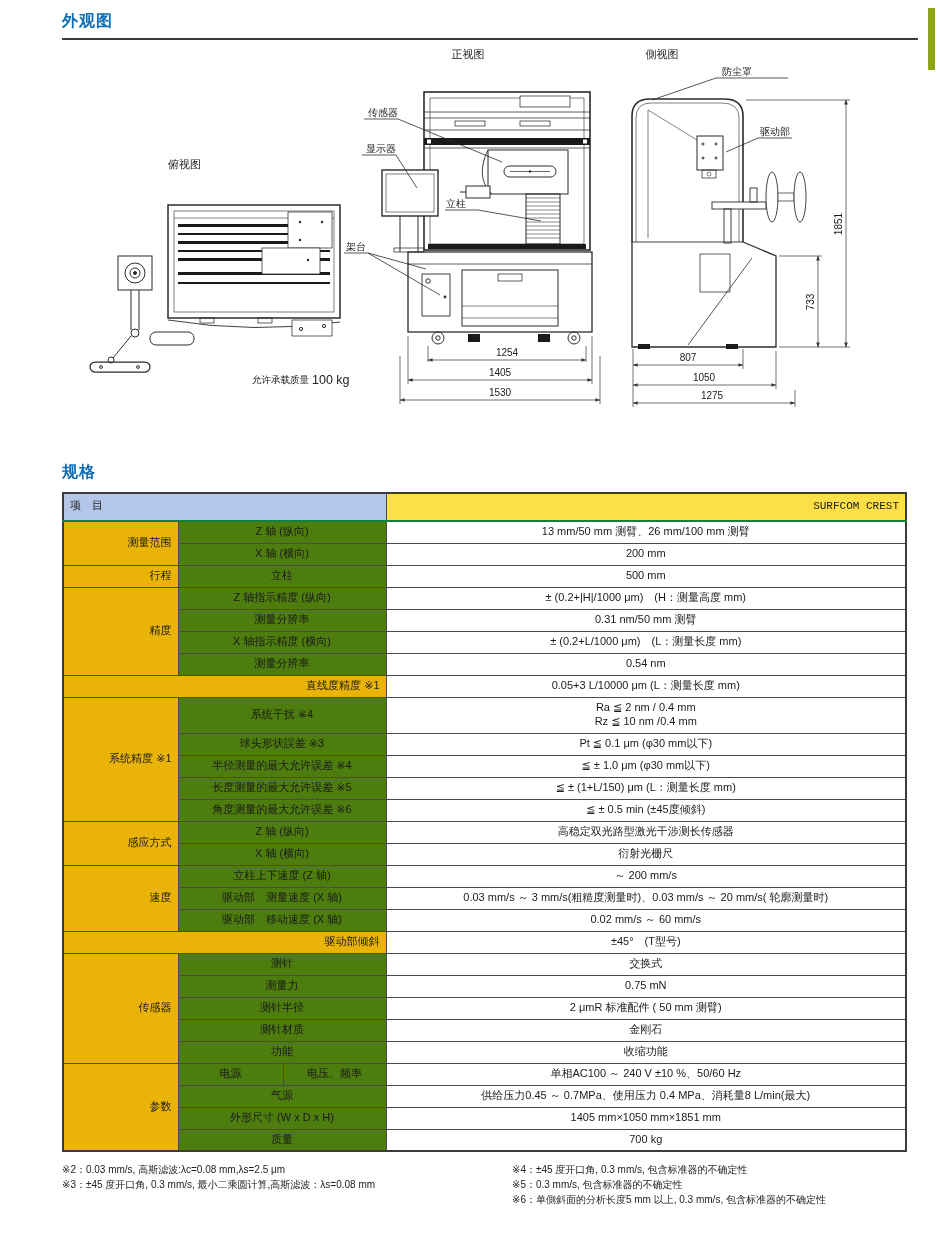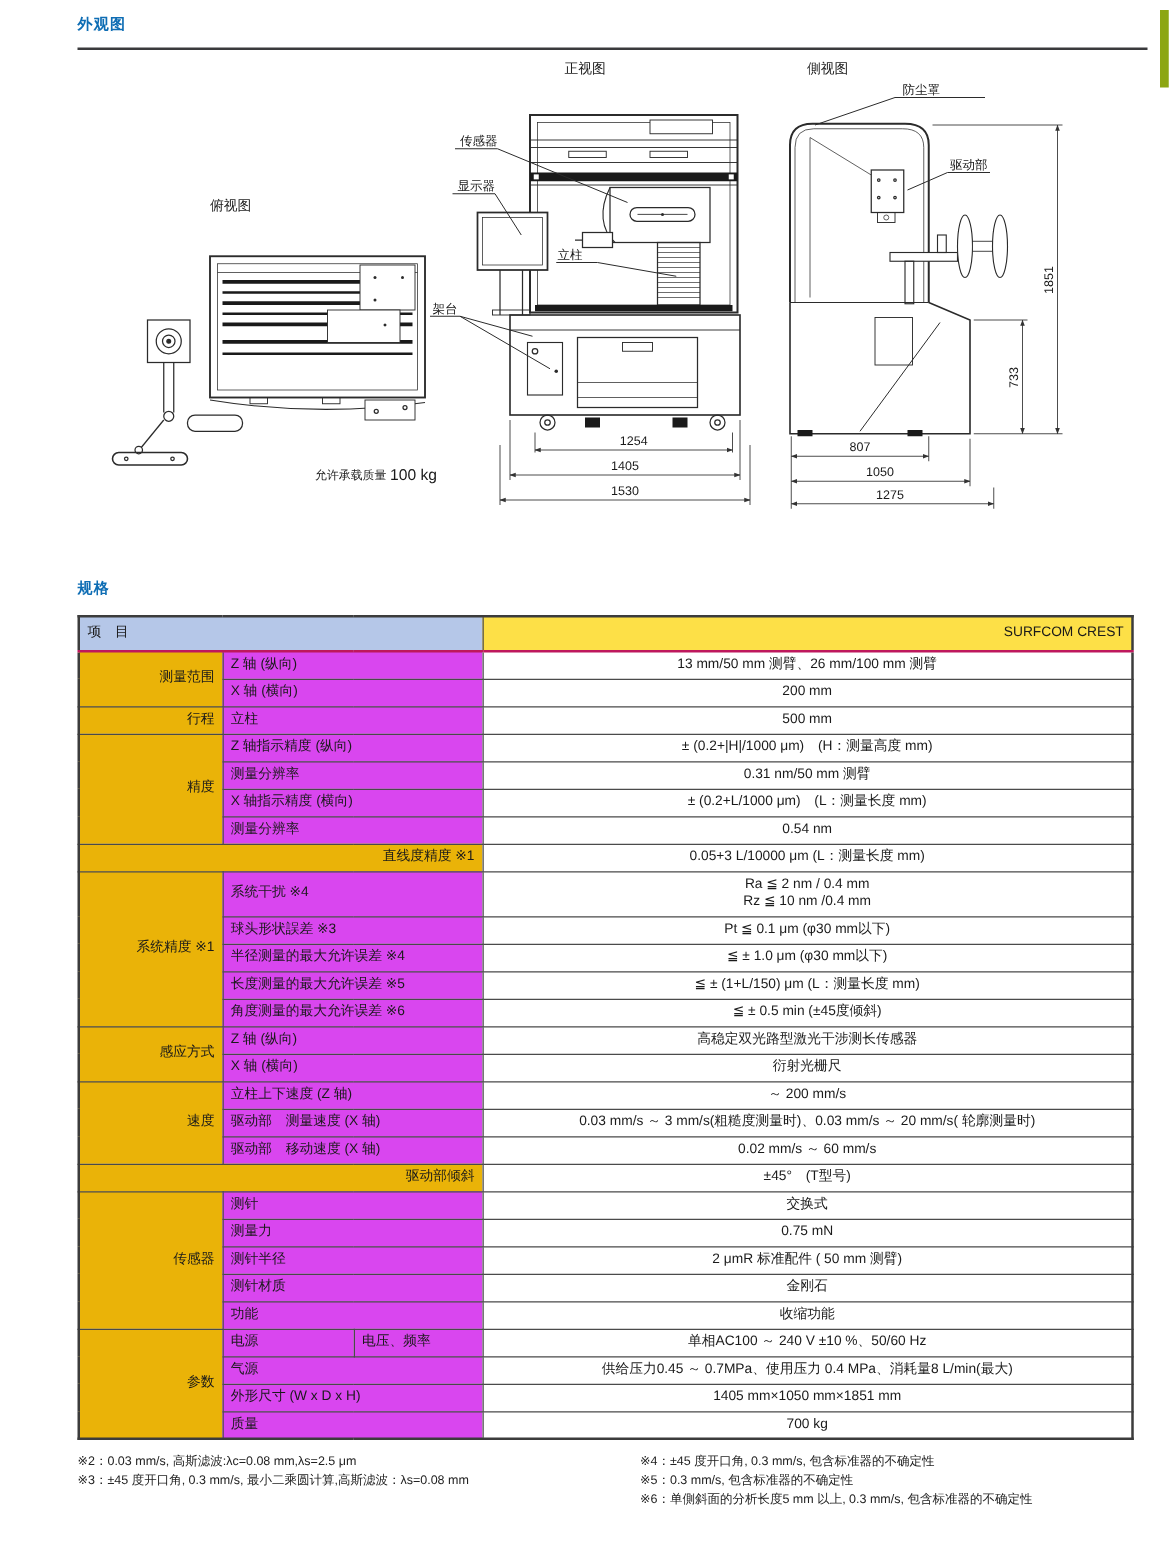--- a/index.html
+++ b/index.html
@@ -1,35 +1,35 @@
 <!DOCTYPE html>
 <html><head>
 <meta charset="utf-8">
 <style>
   html,body{margin:0;padding:0;background:#fff;}
   .page{position:relative;width:937px;height:1241px;background:#ffffff;overflow:hidden;
         font-family:"Liberation Sans","DejaVu Sans",sans-serif;color:#1a1a1a;}
   .green-bar{position:absolute;right:2px;top:8px;width:7px;height:62px;background:#8ca613;}
-  .sec-title{position:absolute;left:62px;font-size:12px;font-weight:bold;color:#0e6db4;letter-spacing:1px;}
+  .sec-title{position:absolute;left:62px;font-size:16px;font-weight:bold;color:#0e6db4;letter-spacing:1px;}
   .rule{position:absolute;left:62px;width:856px;border-top:2px solid #3a3a3c;}
   .drawings{position:absolute;left:0;top:45px;width:937px;height:405px;}
   svg text{font-family:"Liberation Sans","DejaVu Sans",sans-serif;fill:#1a1a1a;}
   .spec{position:absolute;left:62px;top:492px;border-collapse:collapse;table-layout:fixed;width:843px;
         font-size:11px;}
   .spec td{border:1px solid #4a4a4a;padding:1px 6px;vertical-align:middle;line-height:1.25;}
   .spec{border:2px solid #3c3c3c;}
   .spec tr{height:22px;}
   .spec tr.hdr{height:28px;}
   .spec tr.tall{height:36px;}
   .hl{background:#b5c7e8;text-align:left;padding-left:9px;}
   .hv{background:#fde047;text-align:right;}
   .g{background:#eab308;text-align:right;padding-left:9px;}
-  .l{background:#d946ef;text-align:left;padding-left:9px;}
+  .l{background:#4d7c0f;text-align:center;padding-left:9px;}
   .v{background:#ffffff;text-align:center;}
-  .hdr td{border-bottom:2px solid #be185d;}
+  .hdr td{border-bottom:2px solid #15803d;font-family:Liberation Mono, monospace;}
   .fnote{position:absolute;top:1162px;font-size:10px;line-height:15px;color:#222;}
   .fnote div{white-space:nowrap;}
   #fn-left{left:62px;}
   #fn-right{left:512px;}
 </style>
 </head>
 <body>
 
 <div class="page">
 

